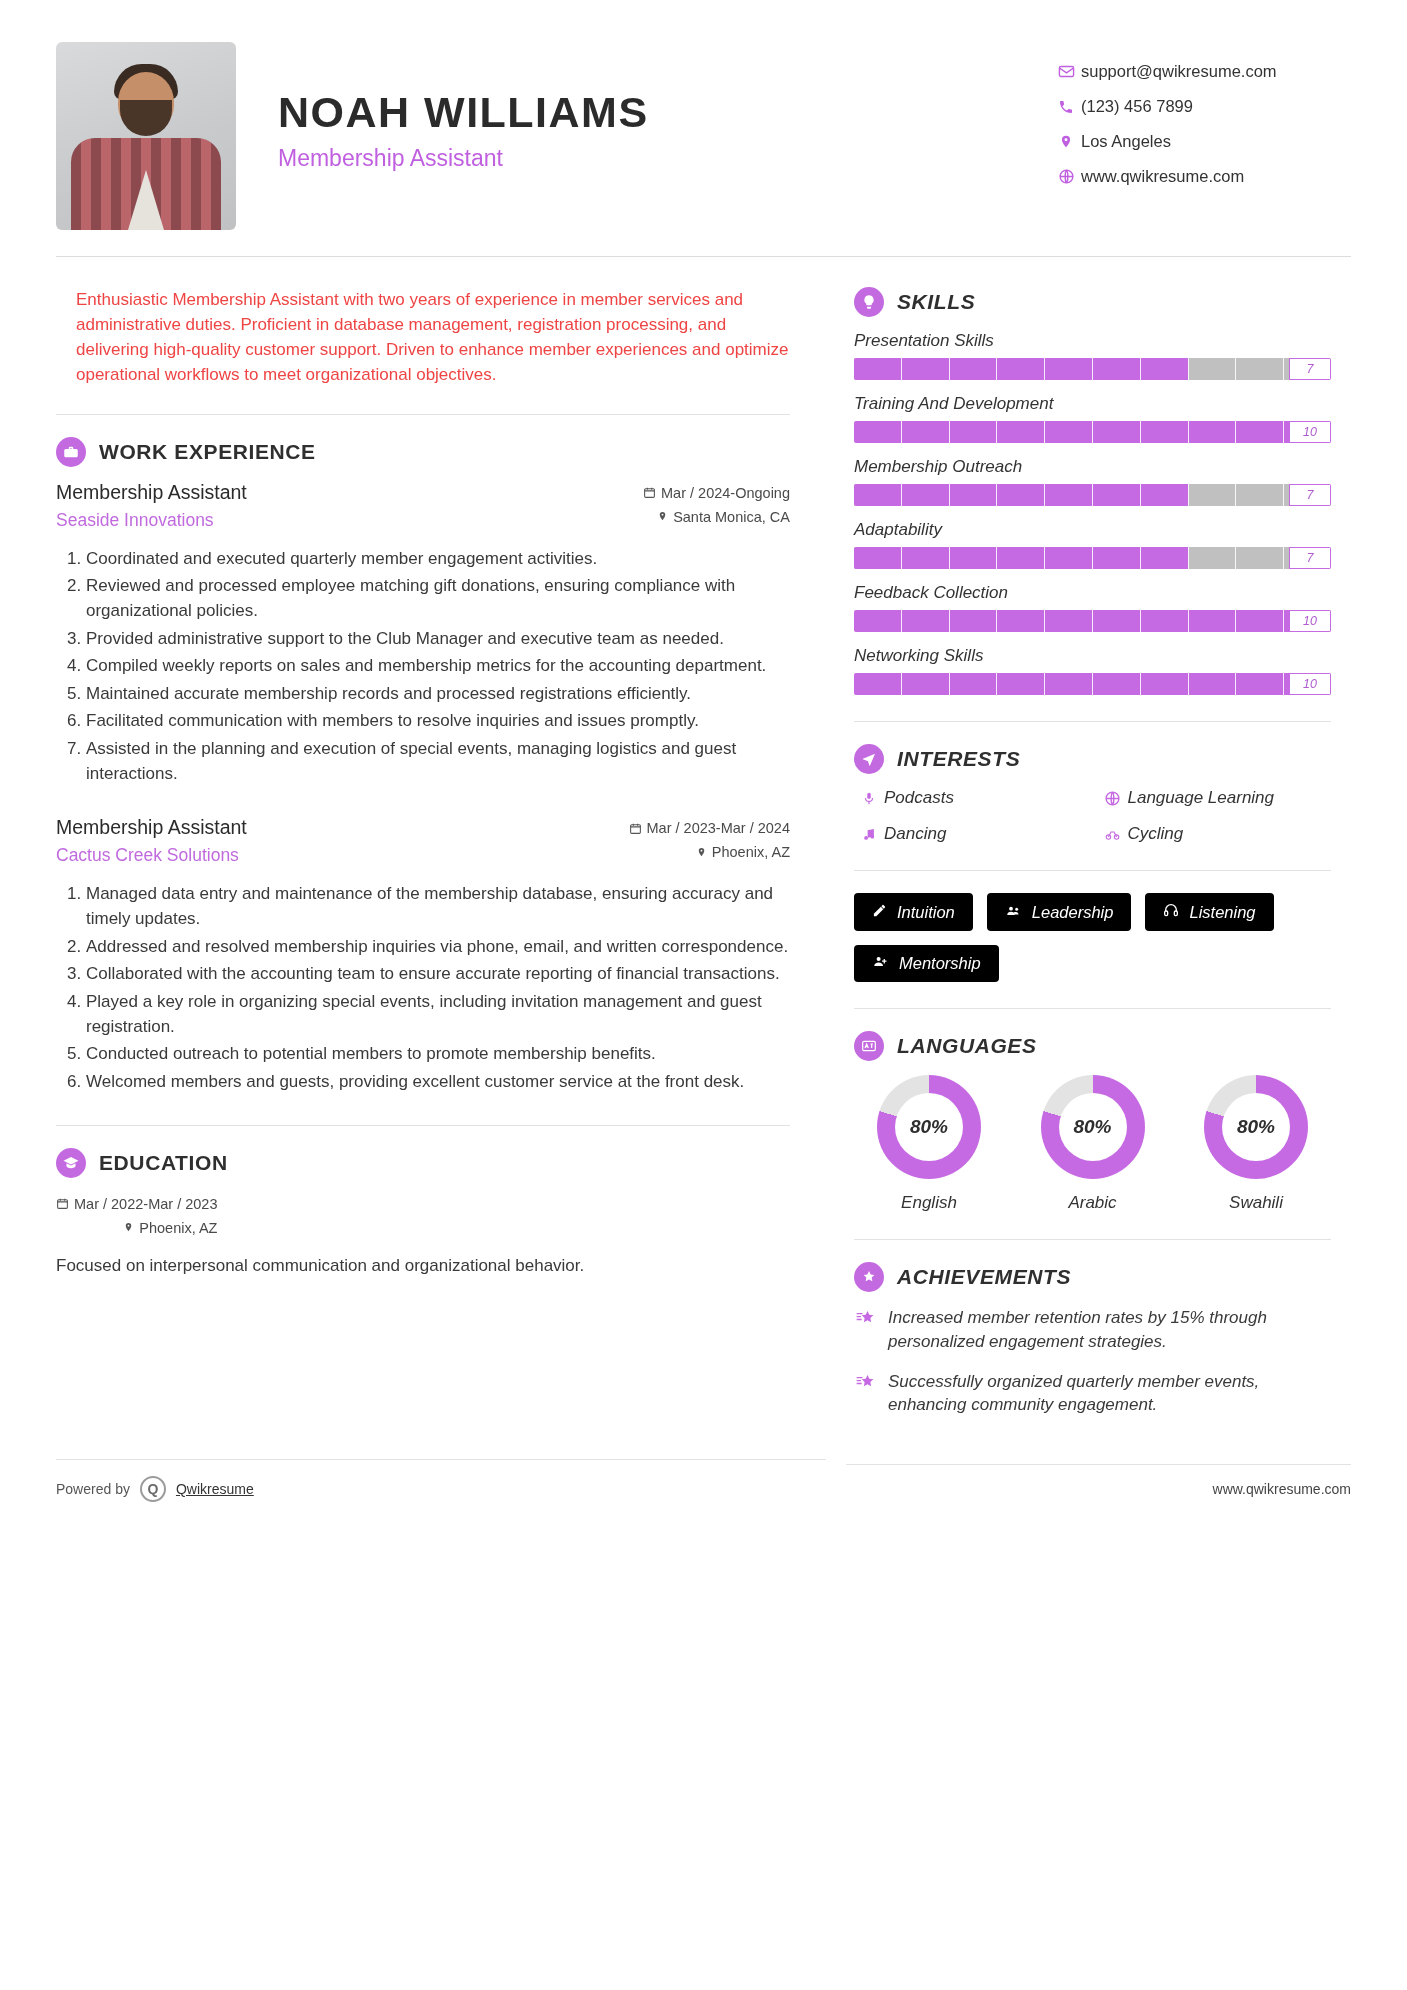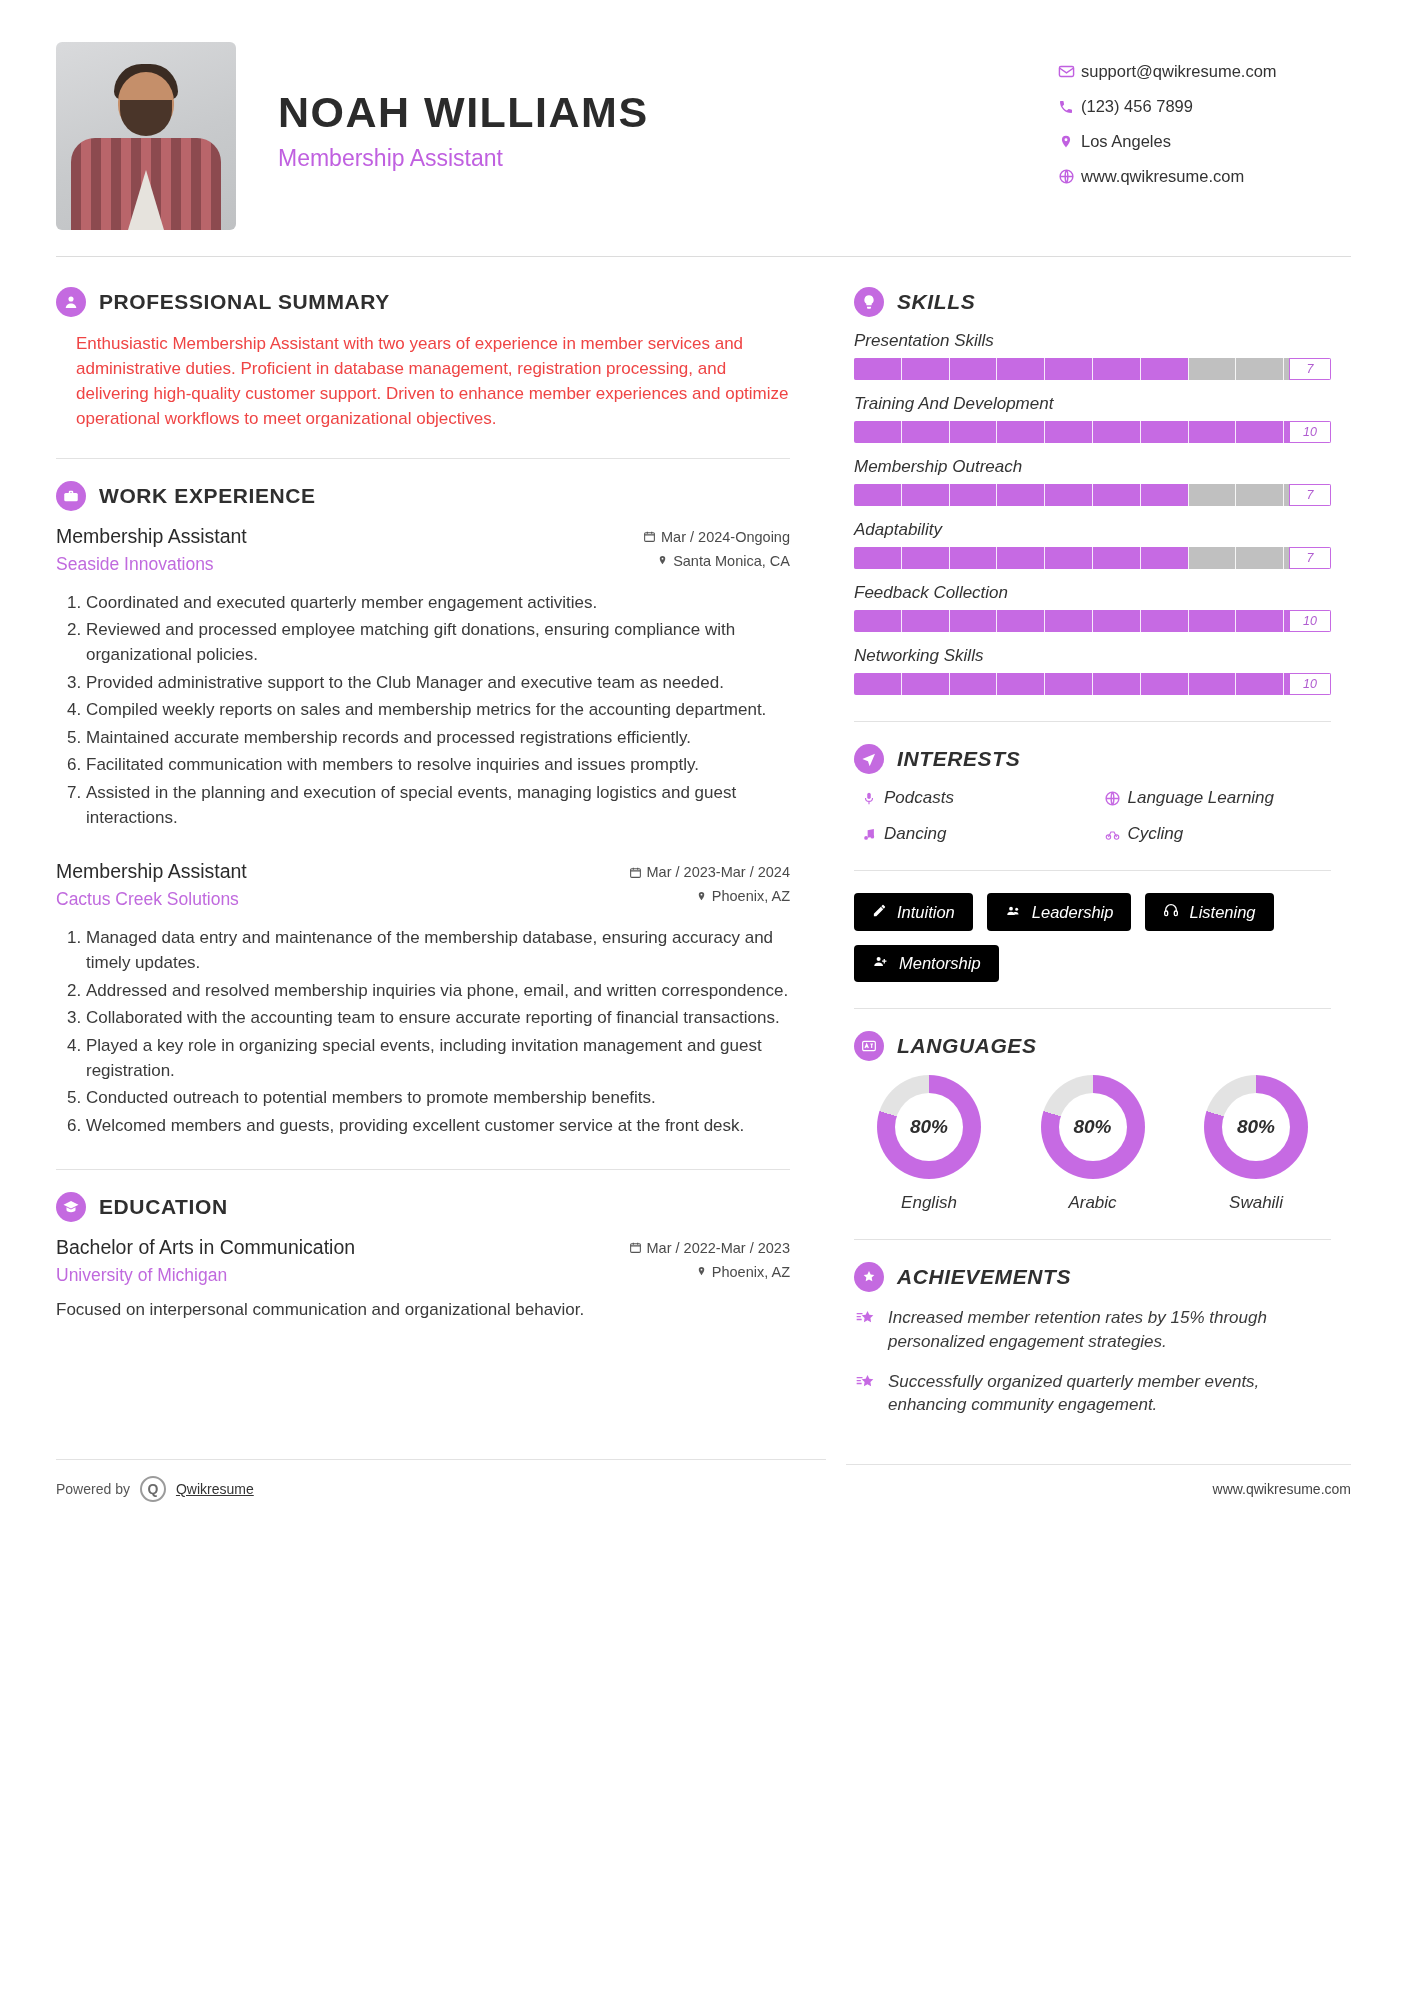--- a/index.html
+++ b/index.html
@@ -201,29 +201,20 @@
     </div>
   </div>
 
   <div class="hr"></div>
 
   <div class="cols">
 
     <div class="left">
 
       <div>
-        <div class="sec-head">
-          <span class="badge">
-            <svg width="18" height="18" viewBox="0 0 24 24" fill="currentColor">
-                <circle cx="12" cy="8" r="3.4"></circle>
-                <path d="M5 20c0-3.6 3.2-6 7-6s7 2.4 7 6z"></path>
-              </svg>
-          </span>
-          <span class="sec-title">PROFESSIONAL SUMMARY</span>
-        </div>
         <div class="para">Enthusiastic Membership Assistant with two years of experience in member services and administrative duties. Proficient in database management, registration processing, and delivering high-quality customer support. Driven to enhance member experiences and optimize operational workflows to meet organizational objectives.</div>
       </div>
 
       <div class="sec-rule"></div>
 
       <div>
         <div class="sec-head">
           <span class="badge">
             <svg width="18" height="18" viewBox="0 0 24 24" fill="currentColor">
                 <rect x="3" y="8" width="18" height="11" rx="2"></rect>
@@ -313,24 +304,20 @@
         <div class="sec-head">
           <span class="badge">
             <svg width="18" height="18" viewBox="0 0 24 24" fill="currentColor">
                 <path d="M12 4L2 9l10 5 10-5-10-5zm-6 8.2V16c0 1.7 2.7 3 6 3s6-1.3 6-3v-3.8l-6 3-6-3z"></path>
               </svg>
           </span>
           <span class="sec-title">EDUCATION</span>
         </div>
         <div class="job-block">
           <div class="job-top">
-            <div>
-              <div class="job-title">Bachelor of Arts in Communication</div>
-              <div class="job-org">University of Michigan</div>
-            </div>
             <div class="job-meta">
               <div>
                 <span class="mi">
                   <svg width="13" height="13" viewBox="0 0 24 24" fill="none" stroke="currentColor" stroke-width="2">
                       <rect x="3" y="5" width="18" height="16" rx="2"></rect>
                       <path d="M3 9h18M8 3v4M16 3v4"></path>
                     </svg>
                 </span>
                 <span>Mar / 2022-Mar / 2023</span>
               </div>

